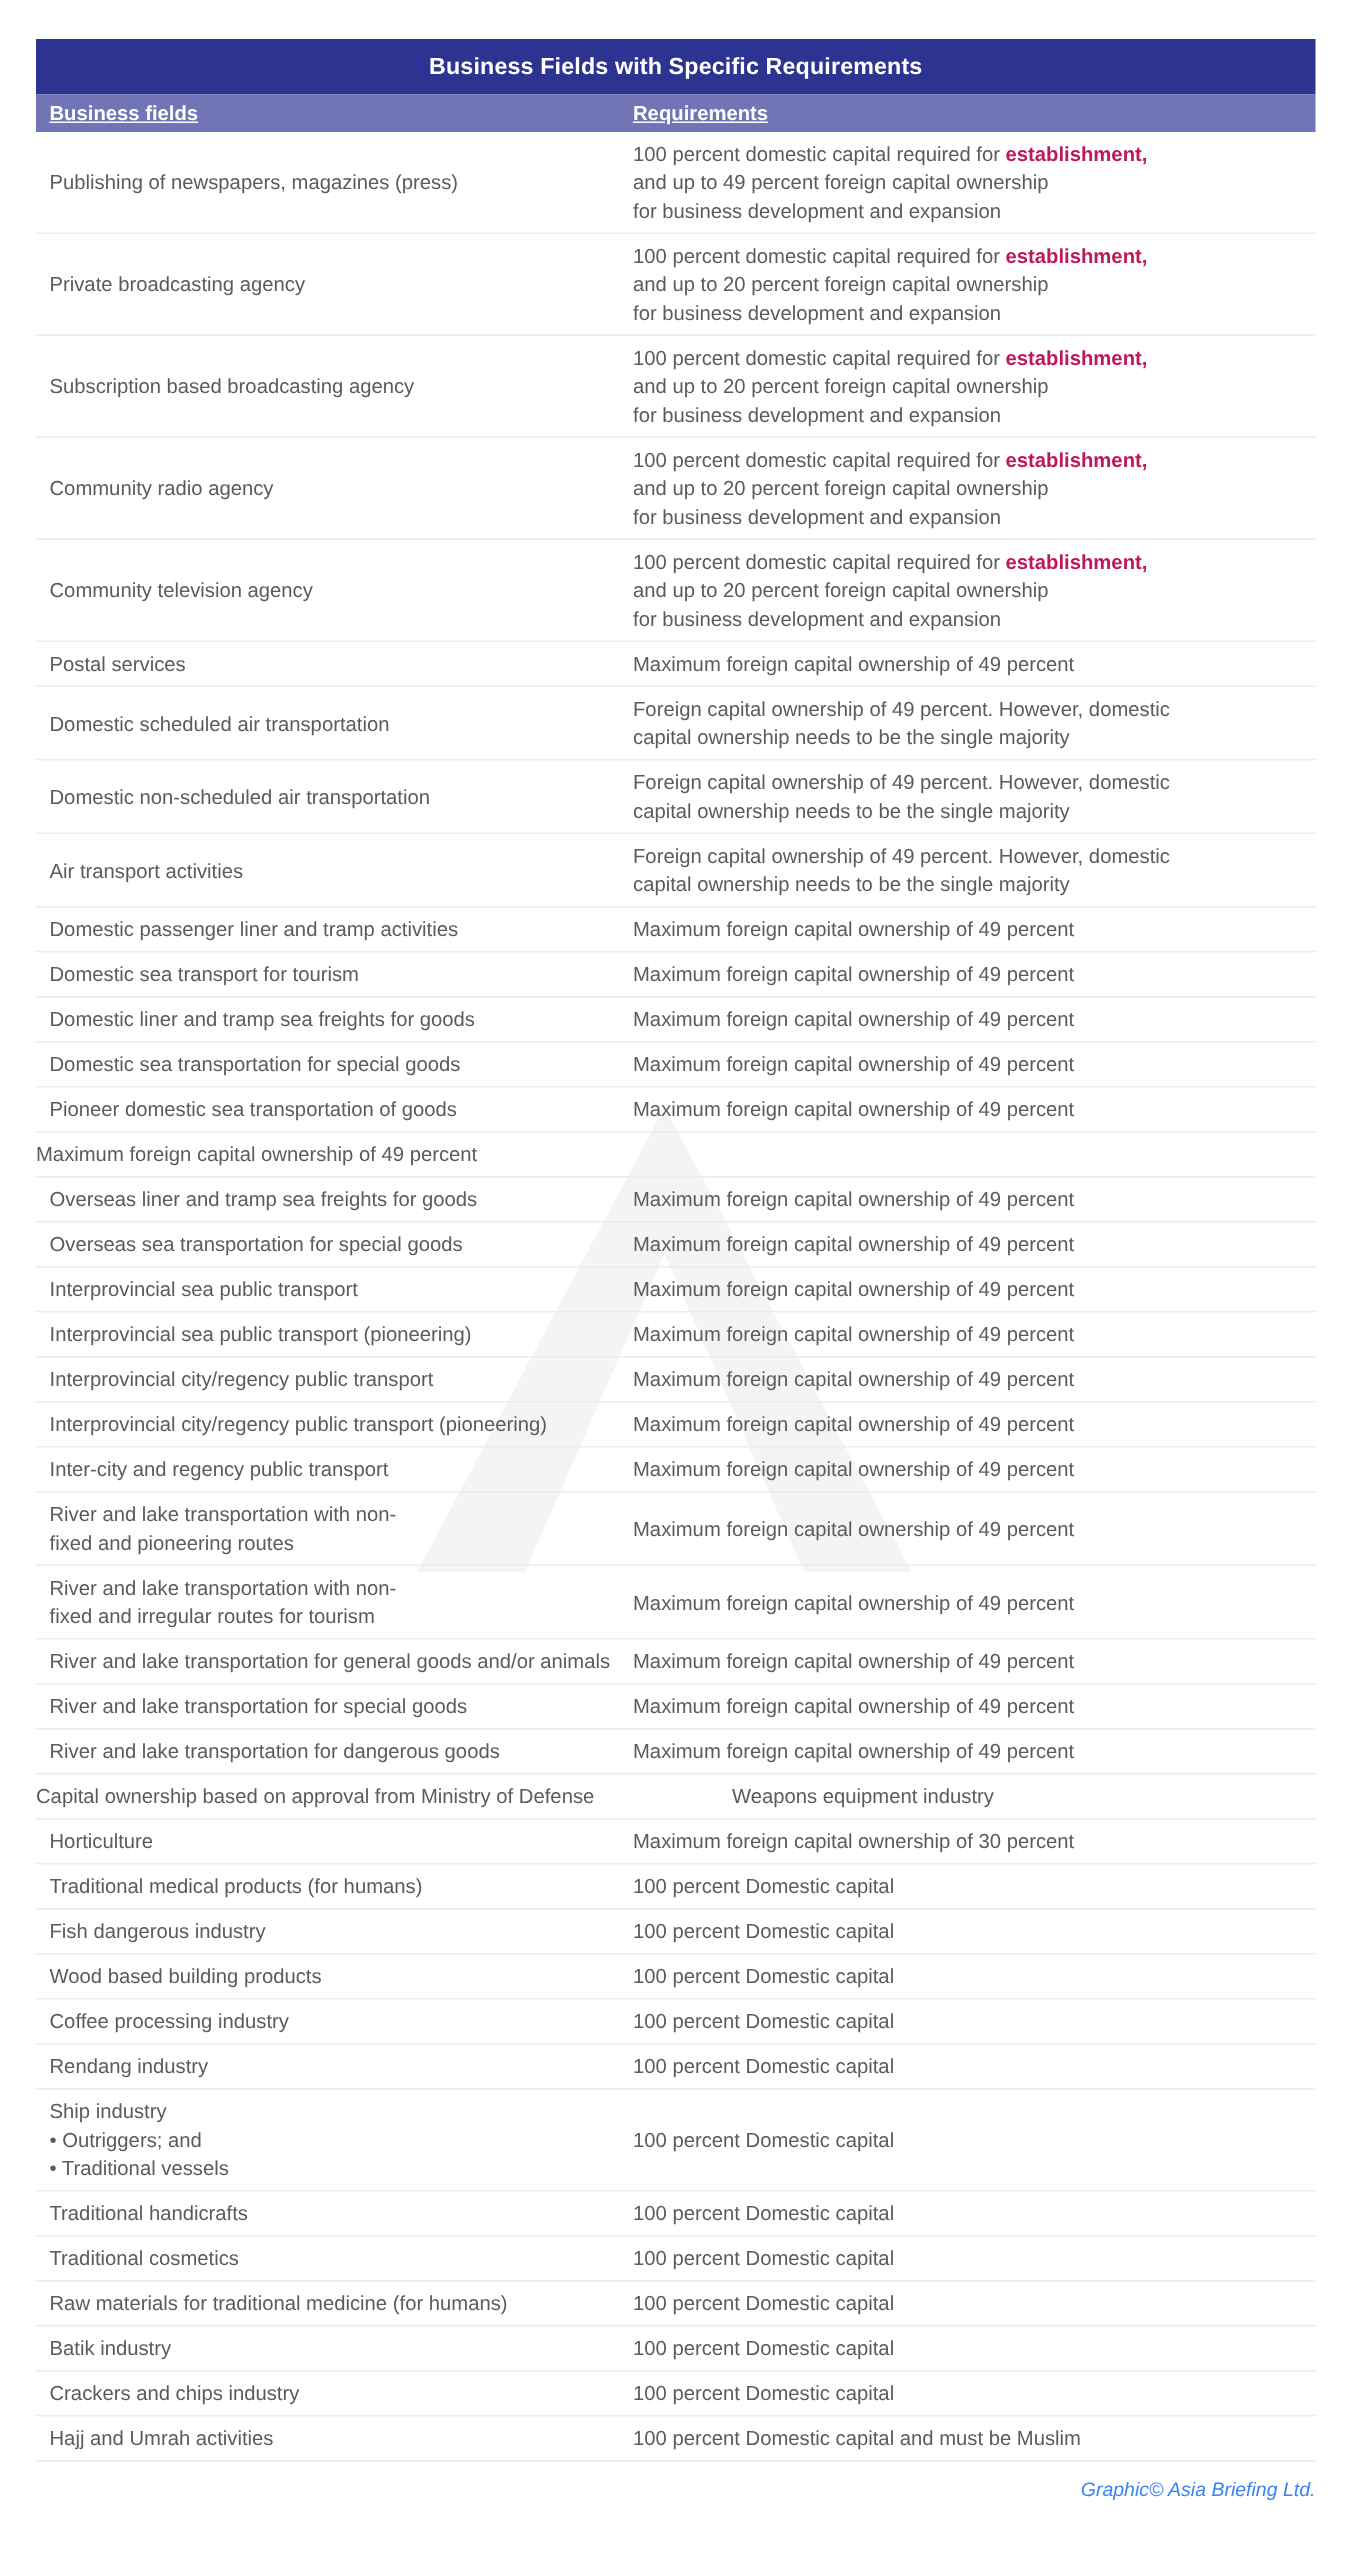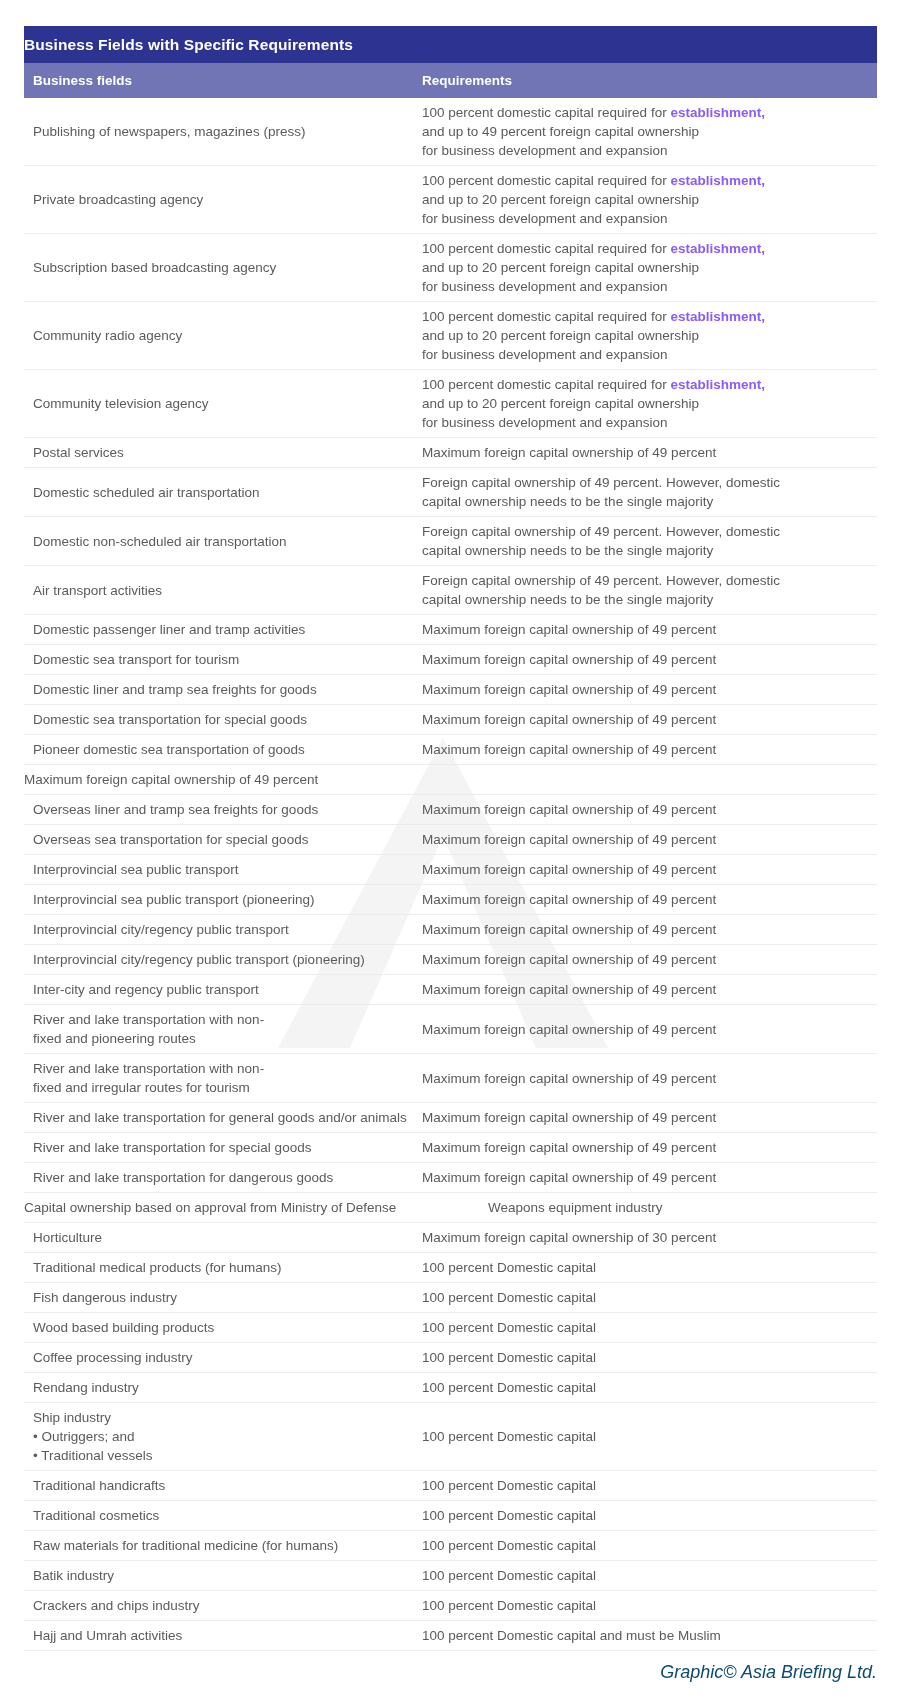--- a/index.html
+++ b/index.html
@@ -13,48 +13,49 @@
   .watermark {
     position: absolute; left: 278px; top: 738px; width: 330px; height: 310px;
     z-index: 0; pointer-events: none;
   }
 
   .table-wrap { position: absolute; left: 24px; top: 26px; width: 853px; z-index: 1; }
 
   .title-bar {
     background: var(--title-bg, #2d3390);
     color: #ffffff; font-weight: bold; font-size: 15.5px;
-    height: 37px; line-height: 37px; text-align: left;
+    height: 37px; line-height: 37px; text-align: center;
     letter-spacing: 0.1px;
   }
 
   .col-header {
     display: flex; align-items: center;
     background: var(--header-bg, #7175b6);
     color: #ffffff; font-weight: bold; font-size: 13.5px;
-    height: 35px;
+    height: 25px;
+    text-decoration: underline;
   }
   .col-header .c1 { width: 398px; padding-left: 9px; box-sizing: border-box; }
   .col-header .c2 { flex: 1; }
 
   .row {
     display: flex; align-items: center;
     border-bottom: 1px solid var(--divider, #ececec);
     padding: 5px 0;
     background: transparent;
   }
   .cell { font-size: 13.5px; line-height: 19px; color: var(--body-text, #5a5b5d); }
   .cell.field { width: 398px; padding-left: 9px; box-sizing: border-box; }
   .cell.req { flex: 1; padding-right: 4px; }
   .line { white-space: nowrap; }
-  .cell b { font-weight: 700; color: #8b5cf6; }
+  .cell b { font-weight: 700; color: #be185d; }
 
   .credit {
     text-align: right; font-style: italic;
-    font-size: 18px; color: #0c4a6e;
+    font-size: 13px; color: #3b82f6;
     padding-top: 11px;
   }
 </style>
 </head>
 <body>
 
 <div class="page">
 
   <svg class="watermark" viewBox="0 0 330 310" aria-hidden="true">
     <path id="wm-path" d="M165 0 L330 310 L258 310 L165 98 L72 310 L0 310 Z" fill="#f4f4f5"></path>

